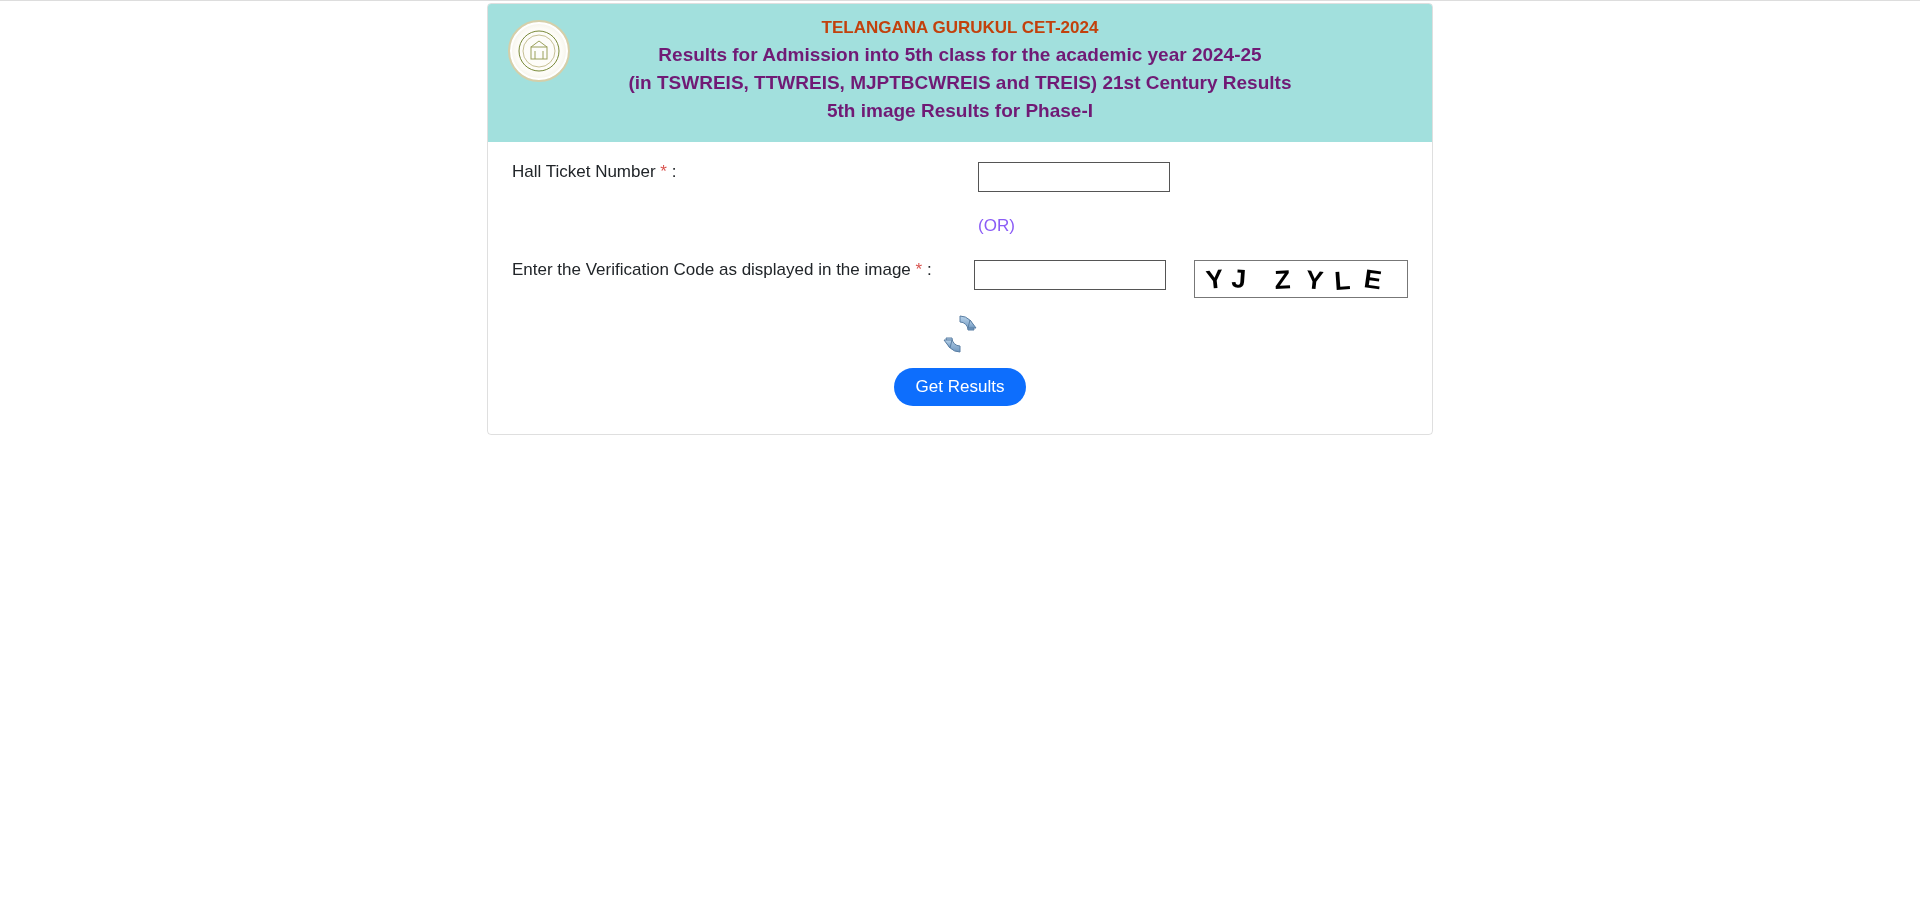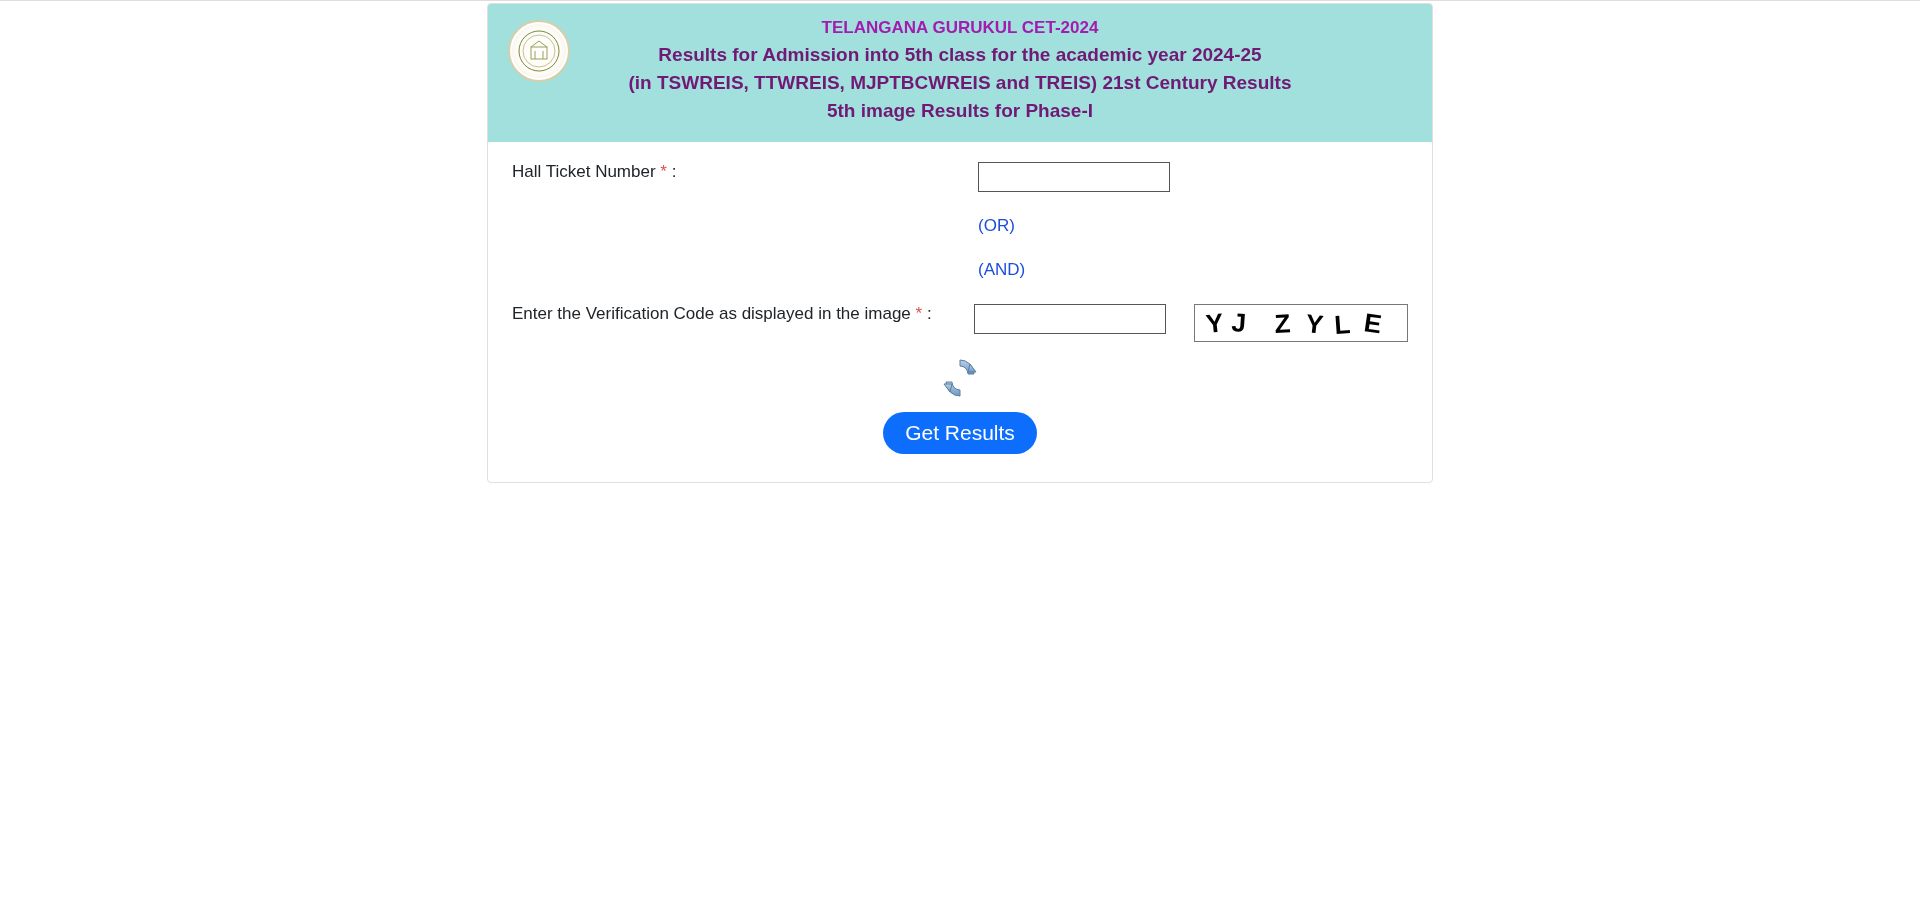--- a/index.html
+++ b/index.html
@@ -39,21 +39,21 @@
     box-shadow: 0 0 0 2px #ffffff inset;
     display: flex;
     align-items: center;
     justify-content: center;
   }
   .emblem svg { width: 44px; height: 44px; }
   .banner h4 {
     margin: 0 0 6px 0;
     font-size: 17px;
     font-weight: 700;
-    color: #a21caf;
+    color: #c2410c;
   }
   .banner h3 {
     margin: 0 0 6px 0;
     font-size: 19px;
     font-weight: 700;
     color: #701a75;
   }
   .form-area {
     padding: 20px 24px 28px 24px;
   }
@@ -75,21 +75,21 @@
   .fcol-extra {
     padding-left: 12px;
   }
   .req { color: #d9534f; }
   .sep-row {
     margin: 0 0 24px 0;
   }
   .sep-text {
     margin-left: 466px;
     font-size: 17px;
-    color: #1d4ed8;
+    color: #8b5cf6;
   }
   input.txt {
     width: 192px;
     height: 30px;
     padding: 3px 6px;
     font-size: 15px;
     border: 1px solid #555;
     background: #fff;
   }
   .captcha-box {
@@ -111,21 +111,21 @@
     text-align: center;
     margin-top: 2px;
   }
   .btn-primary {
     display: inline-block;
     background: #0d6efd;
     color: #fff;
     border: none;
     border-radius: 22px;
     padding: 9px 22px;
-    font-size: 21px;
+    font-size: 17px;
     cursor: pointer;
   }
 </style>
 </head>
 <body>
 
 <div class="page-wrap">
   <div class="card">
 
     <div class="banner">
@@ -154,23 +154,20 @@
         <div class="fcol-input">
           <input class="txt" type="text" style="">
         </div>
       </div>
 
       <div class="sep-row">
         <div class="sep-text">(OR)</div>
       </div>
 
 
-      <div class="sep-row">
-        <div class="sep-text">(AND)</div>
-      </div>
 
 
       <div class="frow tight">
         <div class="fcol-label">
           <span>Enter the Verification Code as displayed in the image </span><span class="req">*</span><span> :</span>
         </div>
         <div class="fcol-input">
           <input class="txt" type="text" style="">
         </div>
         <div class="fcol-extra">

